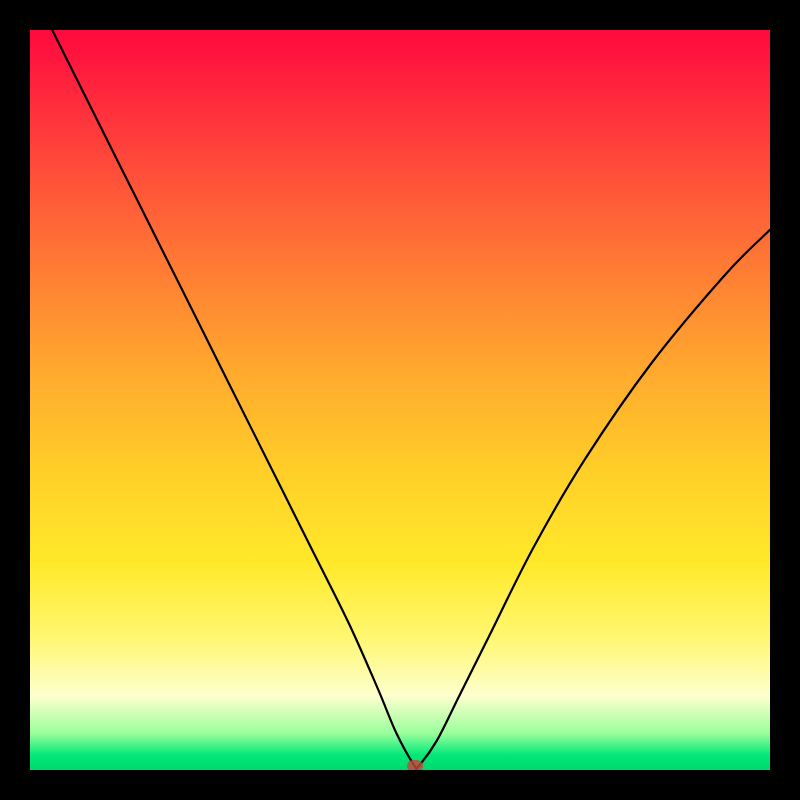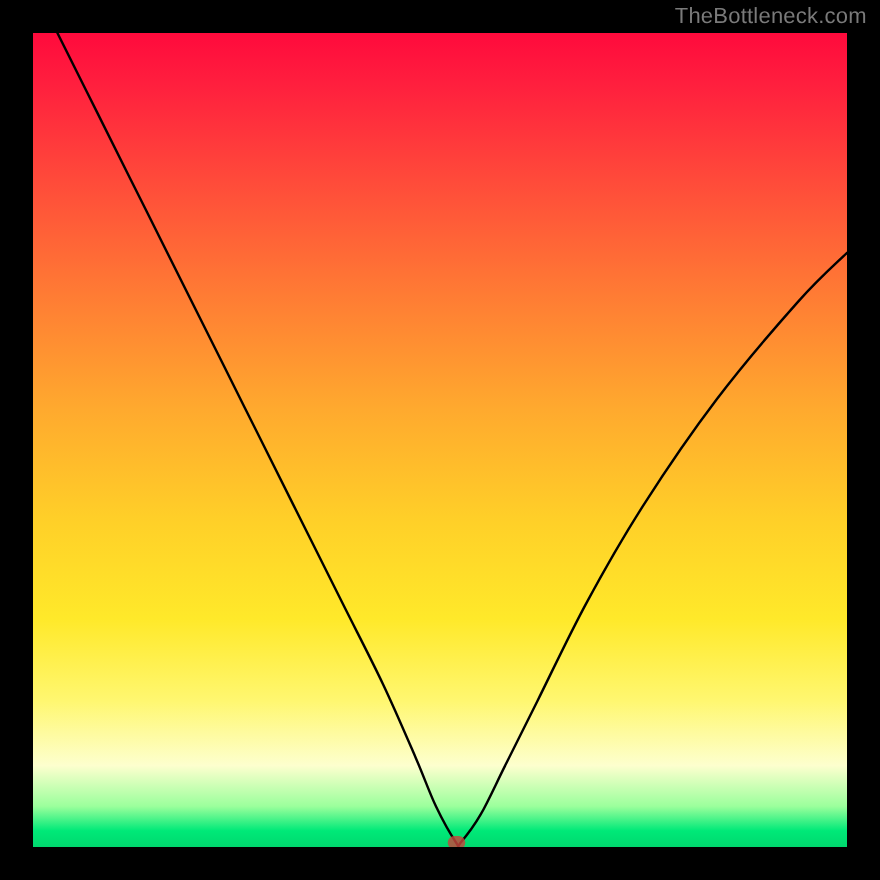--- a/index.html
+++ b/index.html
@@ -73,21 +73,20 @@
     background: rgba(196, 70, 60, 0.82);
     transform: translate(-50%, -50%);
     z-index: 5;
   }
 </style>
 </head>
 <body>
 
 <div class="frame">
 
-  <div class="watermark">TheBottleneck.com</div>
 
   <div class="plot-area">
     <div class="gradient"></div>
 
     <svg class="curve" viewBox="0 0 740 740" preserveAspectRatio="none">
       <path id="curve-path" fill="none" stroke="#000" stroke-width="2.2" stroke-linecap="round" stroke-linejoin="round" d="M 22.20 0.00 C 28.37 12.33, 45.63 46.87, 59.20 74.00 C 72.77 101.13, 88.80 133.20, 103.60 162.80 C 118.40 192.40, 133.20 222.00, 148.00 251.60 C 162.80 281.20, 177.60 310.80, 192.40 340.40 C 207.20 370.00, 222.00 399.60, 236.80 429.20 C 251.60 458.80, 267.63 490.87, 281.20 518.00 C 294.77 545.13, 307.10 568.57, 318.20 592.00 C 329.30 615.43, 339.78 640.10, 347.80 658.60 C 355.82 677.10, 360.13 690.05, 366.30 703.00 C 372.47 715.95, 381.10 730.75, 384.80 736.30 C 388.50 741.85, 384.80 740.62, 388.50 736.30 C 392.20 731.98, 400.22 722.12, 407.00 710.40 C 413.78 698.68, 420.57 683.27, 429.20 666.00 C 437.83 648.73, 446.47 631.47, 458.80 606.80 C 471.13 582.13, 487.17 547.60, 503.20 518.00 C 519.23 488.40, 535.27 460.03, 555.00 429.20 C 574.73 398.37, 598.17 363.83, 621.60 333.00 C 645.03 302.17, 675.87 266.40, 695.60 244.20 C 715.33 222.00, 732.60 207.20, 740.00 199.80"></path>
     </svg>
 
     <div class="marker" id="min-marker" style="left: 384.8px; top: 735.56px; background: rgba(196, 70, 60, 0.82);"></div>
   </div>

